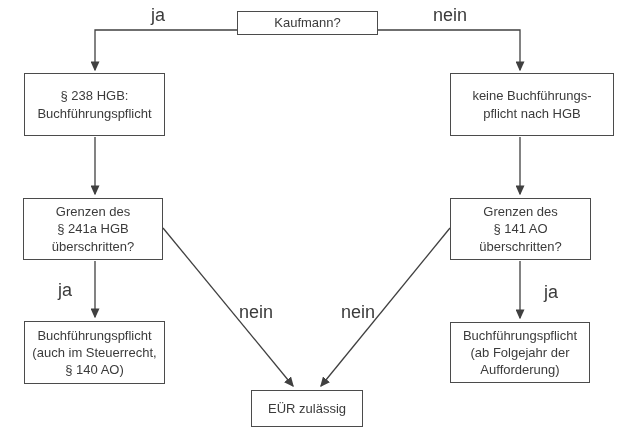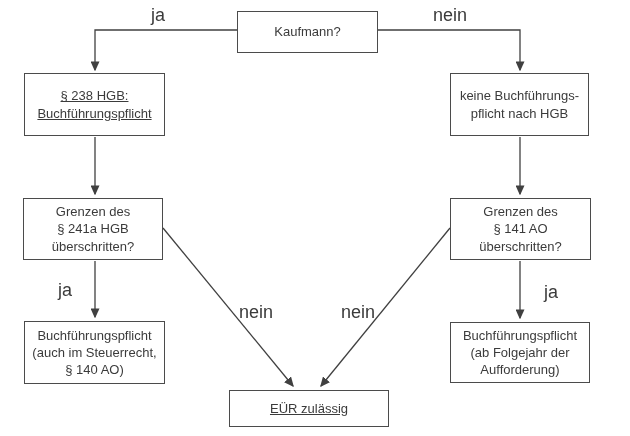--- a/index.html
+++ b/index.html
@@ -64,30 +64,30 @@
       <polyline points="378,30 520,30 520,70" marker-end="url(#arrowhead)"></polyline>
       <polyline points="95,137 95,194" marker-end="url(#arrowhead)"></polyline>
       <polyline points="520,137 520,194" marker-end="url(#arrowhead)"></polyline>
       <polyline points="95,261 95,317" marker-end="url(#arrowhead)"></polyline>
       <polyline points="520,261 520,318" marker-end="url(#arrowhead)"></polyline>
       <polyline points="163,228 293,386" marker-end="url(#arrowhead)"></polyline>
       <polyline points="450,228 321,386" marker-end="url(#arrowhead)"></polyline>
     </g>
   </svg>
 
-  <div class="node" style="left:237px; top:11px; width:141px; height:42px;">
+  <div class="node" style="left:237px; top:11px; width:141px; height:24px;">
     <span class="node-label">Kaufmann?</span>
   </div>
 
-  <div class="node" style="left:24px; top:73px; width:141px; height:63px;text-decoration:underline;">
+  <div class="node" style="left:24px; top:73px; width:141px; height:63px;">
     <span class="node-label">§ 238 HGB:
 Buchführungspflicht</span>
   </div>
 
-  <div class="node" style="left:450px; top:73px; width:139px; height:63px;">
+  <div class="node" style="left:450px; top:73px; width:164px; height:63px;">
     <span class="node-label">keine Buchführungs-
 pflicht nach HGB</span>
   </div>
 
   <div class="node" style="left:23px; top:198px; width:140px; height:62px;">
     <span class="node-label">Grenzen des
 § 241a HGB
 überschritten?</span>
   </div>
 
@@ -102,21 +102,21 @@
 (auch im Steuerrecht,
 § 140 AO)</span>
   </div>
 
   <div class="node" style="left:450px; top:322px; width:140px; height:61px;">
     <span class="node-label">Buchführungspflicht
 (ab Folgejahr der
 Aufforderung)</span>
   </div>
 
-  <div class="node" style="left:229px; top:390px; width:160px; height:37px;text-decoration:underline;">
+  <div class="node" style="left:251px; top:390px; width:112px; height:37px;">
     <span class="node-label">EÜR zulässig</span>
   </div>
 
   <span class="edge-label" style="left:158px; top:6px;">ja</span>
   <span class="edge-label" style="left:450px; top:6px;">nein</span>
   <span class="edge-label" style="left:65px; top:281px;">ja</span>
   <span class="edge-label" style="left:551px; top:283px;">ja</span>
   <span class="edge-label" style="left:256px; top:303px;">nein</span>
   <span class="edge-label" style="left:358px; top:303px;">nein</span>
 

